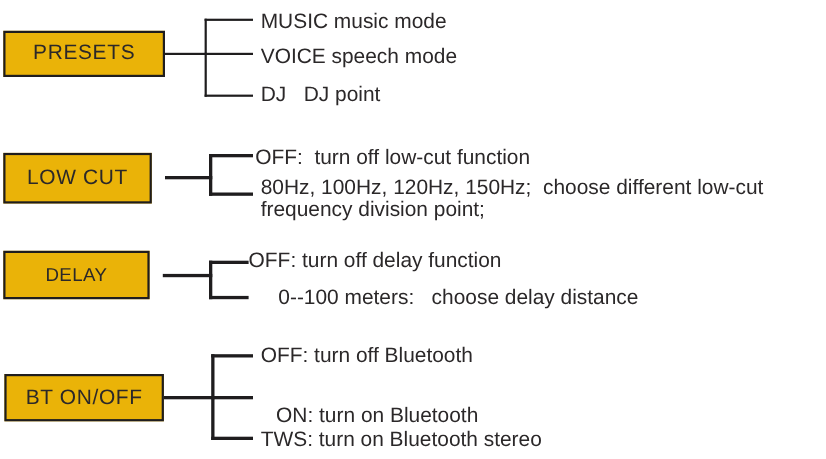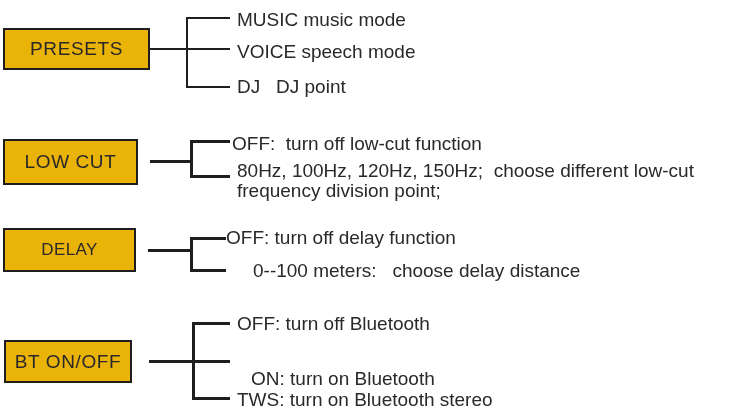--- a/index.html
+++ b/index.html
@@ -84,21 +84,21 @@
   <div class="box" style="left:3px; top:228px; width:133px; height:44px;">
     <span class="box-label small">DELAY</span>
   </div>
   <div class="hline" style="left:148px; top:249px; width:45px; height:3px;"></div>
   <div class="vline" style="left:190px; top:237px; width:3px; height:35px;"></div>
   <div class="hline" style="left:190px; top:237px; width:36px; height:3px;"></div>
   <div class="hline" style="left:190px; top:269px; width:36px; height:3px;"></div>
   <div class="label" style="left:226px; top:227px;">OFF: turn off delay function</div>
   <div class="label" style="left:253px; top:260px;">0--100 meters:   choose delay distance</div>
 
-  <div class="box" style="left:4px; top:340px; width:128px; height:43px;">
+  <div class="box" style="left:4px; top:340px; width:145px; height:43px;">
     <span class="box-label">BT ON/OFF</span>
   </div>
   <div class="hline" style="left:149px; top:360px; width:46px; height:3px;"></div>
   <div class="vline" style="left:192px; top:322px; width:3px; height:78px;"></div>
   <div class="hline" style="left:192px; top:322px; width:38px; height:3px;"></div>
   <div class="hline" style="left:192px; top:360px; width:38px; height:3px;"></div>
   <div class="hline" style="left:192px; top:397px; width:38px; height:3px;"></div>
   <div class="label" style="left:237px; top:313px;">OFF: turn off Bluetooth</div>
   <div class="label" style="left:237px; top:368px;margin-left:14px;">ON: turn on Bluetooth</div>
   <div class="label" style="left:237px; top:389px;">TWS: turn on Bluetooth stereo</div>

